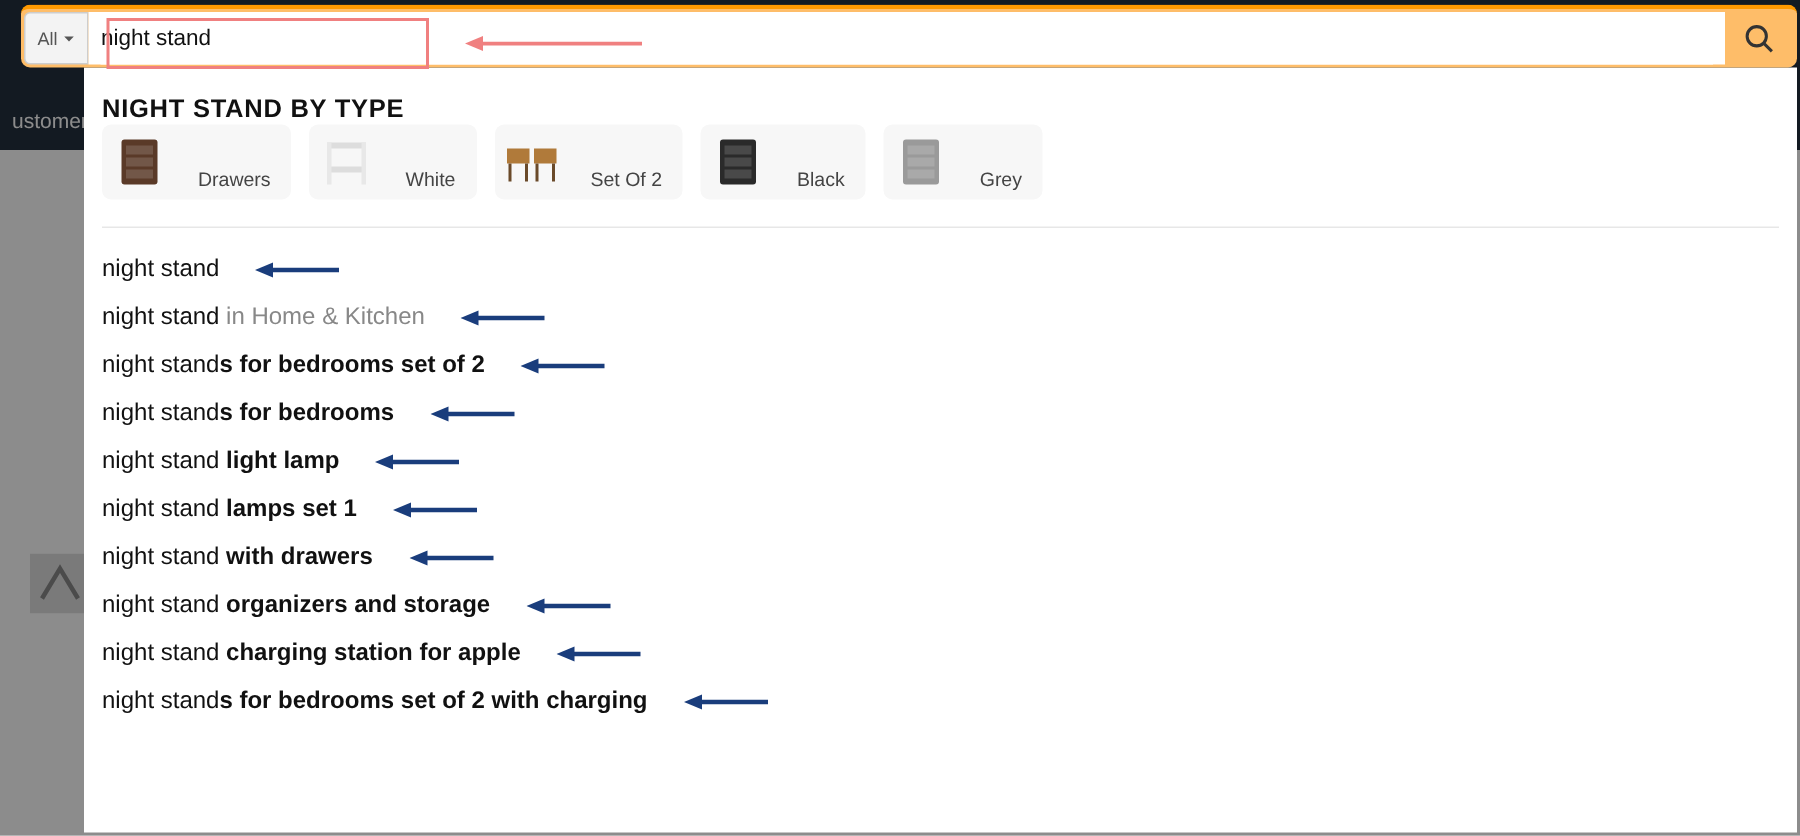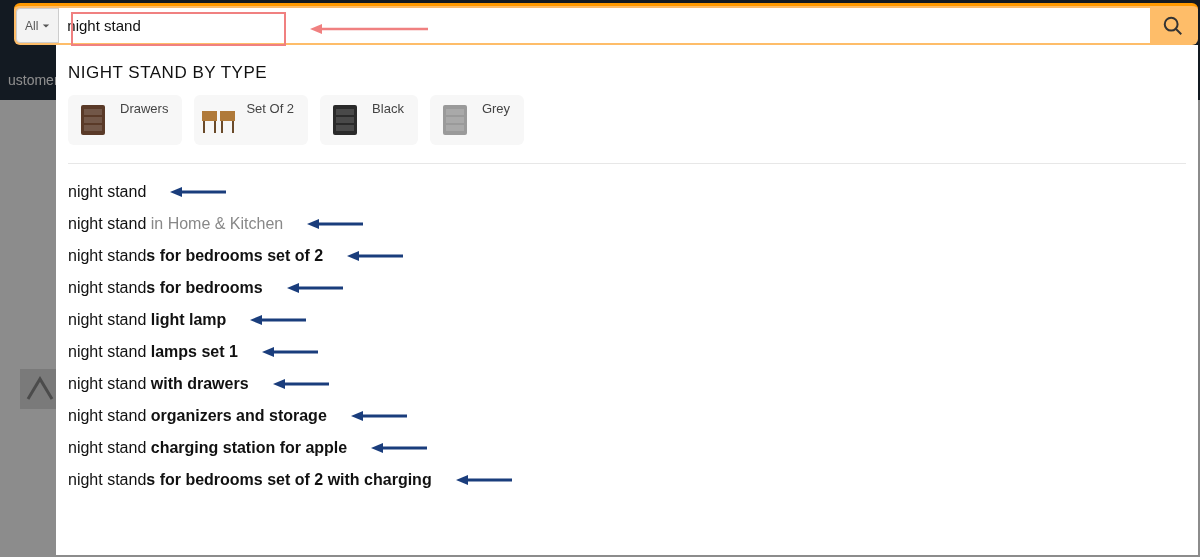--- a/index.html
+++ b/index.html
@@ -112,40 +112,39 @@
       right: 2px;
       bottom: 2px;
       background: #fff;
       z-index: 9;
       padding: 18px 0 0 12px;
       overflow: hidden;
     }
     
     .type-header {
       font-size: 17px;
-      font-weight: 400;
+      font-weight: 700;
       color: #111;
       letter-spacing: 0.5px;
-      margin-bottom: 12px;
     }
     
     .type-chips {
       display: flex;
       gap: 12px;
       padding-bottom: 18px;
       border-bottom: 1px solid #e7e7e7;
       margin-right: 12px;
     }
     .type-chip {
       background: #f7f7f7;
       border-radius: 6px;
       padding: 6px 14px 6px 6px;
       display: flex;
-      align-items: flex-start;
-      gap: 8px;
+      align-items: flex-end;
+      gap: 20px;
       font-size: 13px;
       color: #444;
     }
     .chip-img {
       width: 38px;
       height: 38px;
       display: flex;
       align-items: center;
       justify-content: center;
     }
@@ -230,20 +229,31 @@
     <rect x="10" y="8" width="18" height="6" fill="rgba(255,255,255,0.15)"></rect>
     <rect x="10" y="16" width="18" height="6" fill="rgba(255,255,255,0.15)"></rect>
     <rect x="10" y="24" width="18" height="6" fill="rgba(255,255,255,0.15)"></rect>
   </svg>
         </span>
     <span>Drawers</span>
       </div>
       <div class="type-chip">
     <span class="chip-img">
           <svg width="38" height="38" viewBox="0 0 38 38">
+      <rect x="6" y="6" width="26" height="4" fill="#ddd"></rect>
+      <rect x="6" y="22" width="26" height="4" fill="#ddd"></rect>
+      <rect x="6" y="6" width="3" height="28" fill="#e8e8e8"></rect>
+      <rect x="29" y="6" width="3" height="28" fill="#e8e8e8"></rect>
+    </svg>
+        </span>
+    <span>White</span>
+      </div>
+      <div class="type-chip">
+    <span class="chip-img">
+          <svg width="38" height="38" viewBox="0 0 38 38">
       <rect x="2" y="10" width="15" height="10" fill="#b07a3a"></rect>
       <rect x="3" y="20" width="2" height="12" fill="#6a4a2a"></rect>
       <rect x="14" y="20" width="2" height="12" fill="#6a4a2a"></rect>
       <rect x="20" y="10" width="15" height="10" fill="#b07a3a"></rect>
       <rect x="21" y="20" width="2" height="12" fill="#6a4a2a"></rect>
       <rect x="32" y="20" width="2" height="12" fill="#6a4a2a"></rect>
     </svg>
         </span>
     <span>Set Of 2</span>
       </div>

